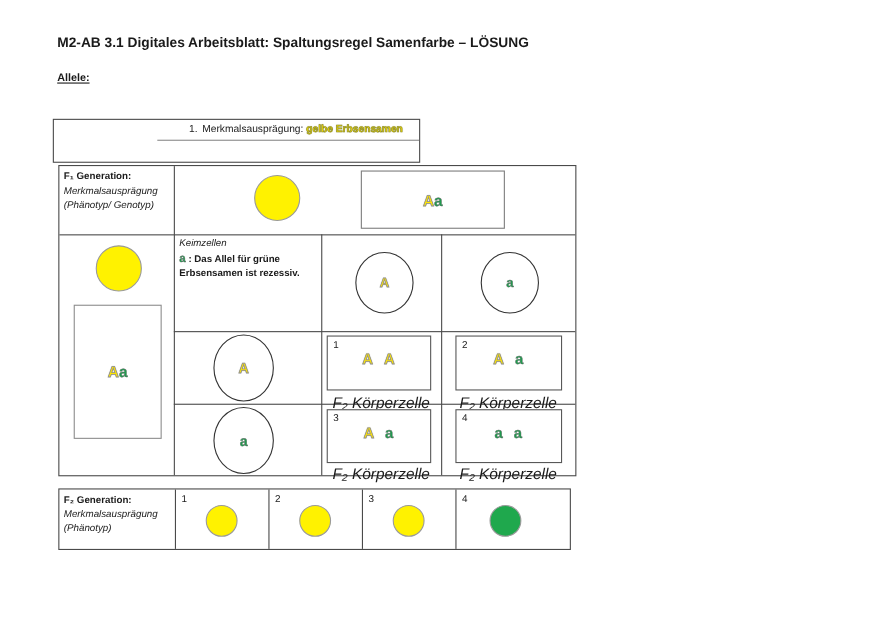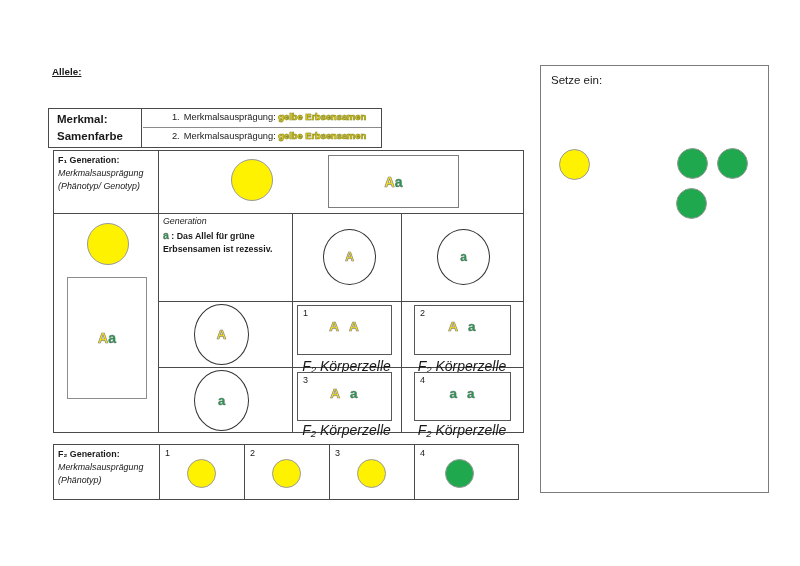--- a/index.html
+++ b/index.html
@@ -62,32 +62,26 @@
 
   
   .setze { left:540px; top:65px; width:229px; height:428px; border:1.5px solid #7c7c7c; box-sizing:border-box; }
   .setze-label { position:absolute; left:10px; top:8px; font-size:11.5px; }
 </style>
 </head>
 <body>
 
 <div id="canvas">
 
+  <div class="abs title">M2-AB 3.1 Digitales Arbeitsblatt: Spaltungsregel Samenfarbe – LÖSUNG</div>
   <div class="abs task-label">Allele:</div>
 
   <div class="abs mtable">
-    <div class="mhead">
-      <div>Merkmal:</div>
-      <div>Samenfarbe</div>
-    </div>
     <div class="mrow mrow1">
       <span class="mnum">1.</span><span>Merkmalsausprägung: </span><span class="mvalue">gelbe Erbsensamen</span>
-    </div>
-    <div class="mrow mrow2">
-      <span class="mnum">2.</span><span>Merkmalsausprägung: </span><span class="mvalue">gelbe Erbsensamen</span>
     </div>
   </div>
 
   <div class="abs schema">
 
     <div class="line" style="left:104px; top:0; width:1px; height:281px;"></div>
     <div class="line" style="left:238px; top:62px; width:1px; height:219px;"></div>
     <div class="line" style="left:347px; top:62px; width:1px; height:219px;"></div>
     <div class="line" style="left:0; top:62px; width:469px; height:1px;"></div>
     <div class="line" style="left:104px; top:150px; width:365px; height:1px;"></div>
@@ -105,21 +99,21 @@
         <span class="allele" data-allele="a">a</span>
     </div>
 
     <div class="pea" style="left:33px; top:72px; width:42px; height:42px;" data-color="yellow"></div>
     <div class="gbox" style="left:13px; top:126px; width:80px; height:122px; font-size:14px; border-color:#8d8d8d;">
       <span class="allele" data-allele="A">A</span>
         <span class="allele" data-allele="a">a</span>
     </div>
 
     <div class="abs keim" style="left:109px; top:64px; width:126px;">
-      <div class="kt">Generation</div>
+      <div class="kt">Keimzellen</div>
       <div><span class="allele" data-allele="a">a</span><b> : Das Allel für grüne Erbsensamen ist rezessiv.</b></div>
     </div>
 
     <div class="circle" style="left:269px; top:78px; width:53px; height:56px; font-size:12px;">
       <span class="allele" data-allele="A">A</span>
     </div>
     <div class="circle" style="left:383px; top:78px; width:53px; height:56px; font-size:12px;">
       <span class="allele" data-allele="a">a</span>
     </div>
     <div class="circle" style="left:140px; top:153px; width:55px; height:61px; font-size:13px;">
@@ -178,21 +172,14 @@
     <span class="f2cell-num" style="left:196px;">2</span>
     <span class="f2cell-num" style="left:281px;">3</span>
     <span class="f2cell-num" style="left:366px;">4</span>
 
     <div class="pea" style="left:133px; top:14px; width:29px; height:29px;" data-color="yellow"></div>
     <div class="pea" style="left:218px; top:14px; width:29px; height:29px;" data-color="yellow"></div>
     <div class="pea" style="left:303px; top:14px; width:29px; height:29px;" data-color="yellow"></div>
     <div class="pea" style="left:391px; top:14px; width:29px; height:29px;" data-color="green"></div>
   </div>
 
-  <div class="abs setze">
-    <div class="setze-label">Setze ein:</div>
-    <div class="pea" style="left:18px; top:83px; width:31px; height:31px;" data-color="yellow"></div>
-    <div class="pea" style="left:136px; top:82px; width:31px; height:31px;" data-color="green"></div>
-    <div class="pea" style="left:176px; top:82px; width:31px; height:31px;" data-color="green"></div>
-    <div class="pea" style="left:135px; top:122px; width:31px; height:31px;" data-color="green"></div>
-  </div>
 
 </div>
 
 </body></html>

